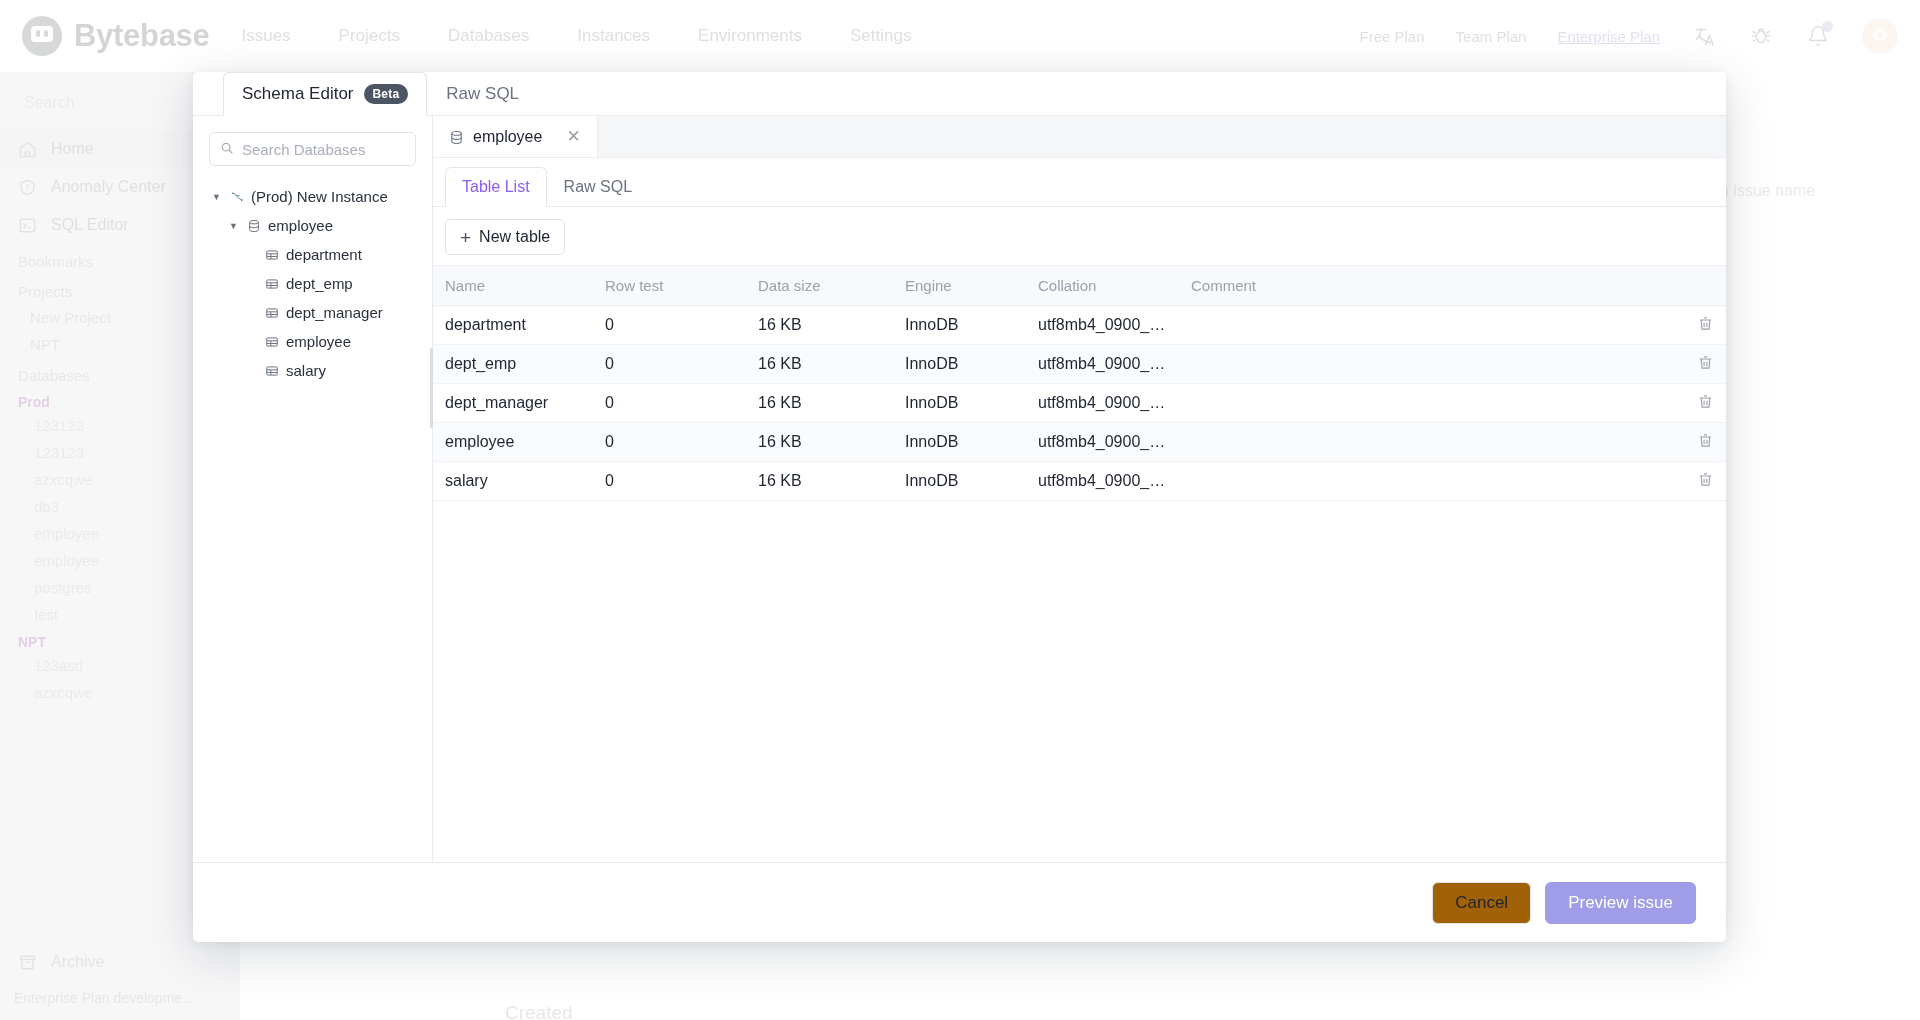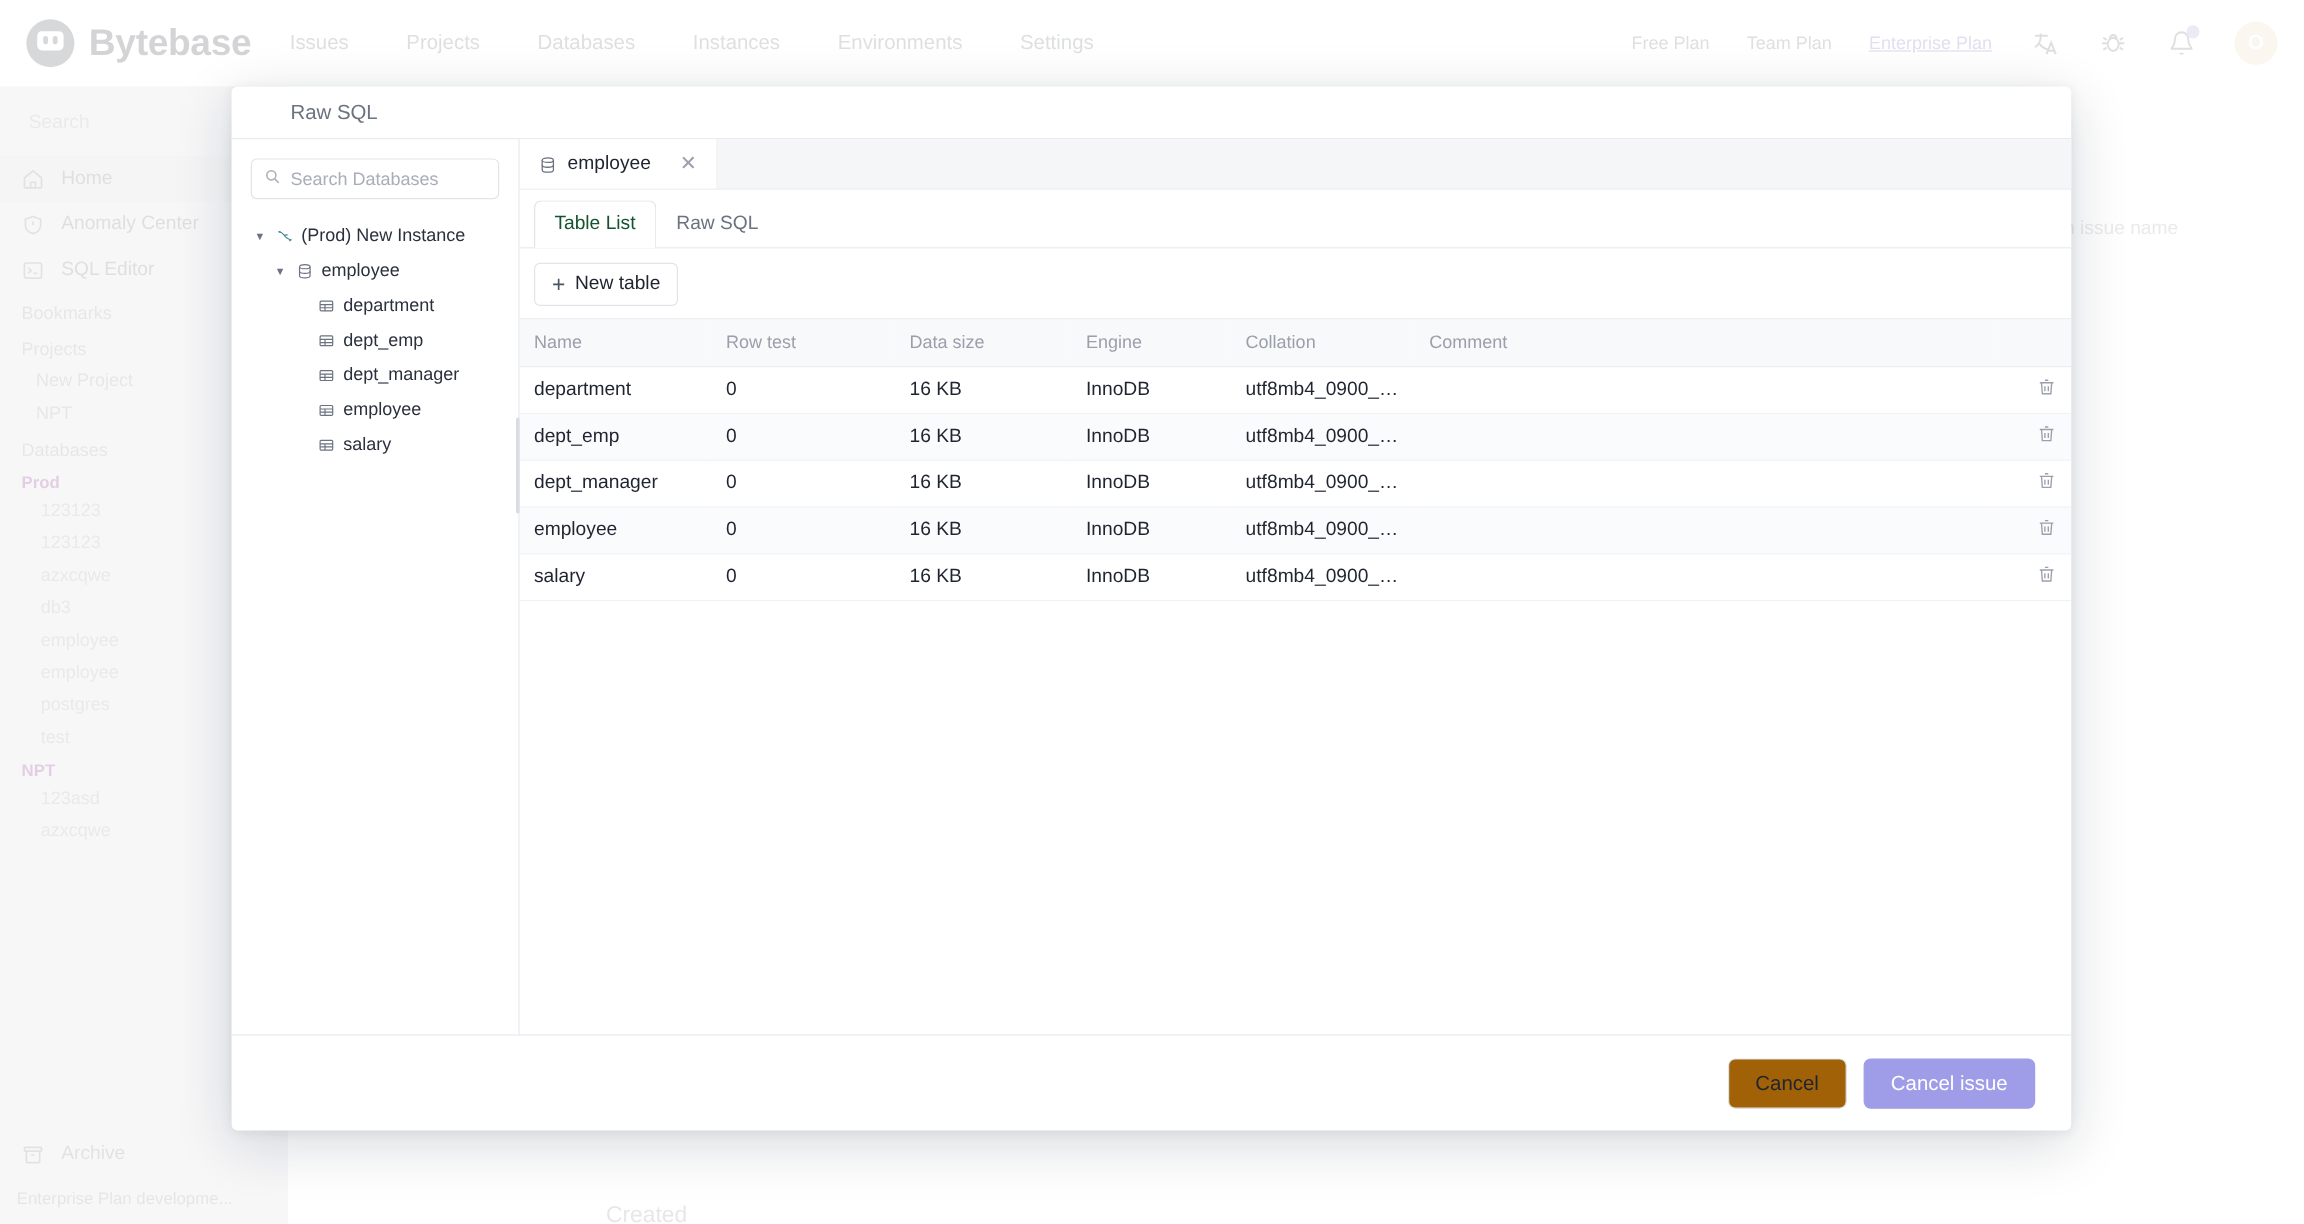--- a/index.html
+++ b/index.html
@@ -168,21 +168,21 @@
 
   .sub-tabs {
     display: flex; align-items: flex-end; padding: 0 12px;
     border-bottom: 1px solid #e8eaee; height: 40px; margin-top: 9px;
   }
   .stab {
     height: 40px; display: flex; align-items: center; padding: 0 16px;
     font-size: 16px; color: #6b7280; cursor: pointer; border: 1px solid transparent; border-bottom: none;
   }
   .stab.active {
-    color: #14532d; background: #fff; border-color: #e1e4e9;
+    color: #8b5cf6; background: #fff; border-color: #e1e4e9;
     border-top-left-radius: 6px; border-top-right-radius: 6px;
     margin-bottom: -1px; border-bottom: 1px solid #ffffff;
   }
   .toolbar { padding: 12px 12px 10px 12px; }
   .new-table-btn {
     display: inline-flex; align-items: center; gap: 8px;
     border: 1px solid #e1e4e9; border-radius: 5px;
     height: 36px; padding: 0 14px; font-size: 16px; color: #1f2430;
     background: #fff; cursor: pointer;
   }
@@ -331,20 +331,24 @@
     <div class="bg-created">Created</div>
 
   </div>
 </div>
 
 <div id="modal-overlay">
   <div id="modal">
 
 
     <div class="main-tabs">
+      <div class="mtab active">
+        <span>Schema Editor</span>
+        <span class="beta-badge">Beta</span>
+      </div>
       <div class="mtab">
         <span>Raw SQL</span>
       </div>
     </div>
 
     <div class="modal-body">
 
       <div class="tree-pane">
         <div class="tree-search">
           <span>
@@ -557,17 +561,17 @@
                 </td>
               </tr>
             </tbody>
           </table>
         </div>
       </div>
     </div>
 
     <div class="modal-foot">
       <div class="btn btn-cancel">Cancel</div>
-      <div class="btn btn-primary">Cancel issue</div>
+      <div class="btn btn-primary">Preview issue</div>
     </div>
 
   </div>
 </div>
 
 </body></html>

